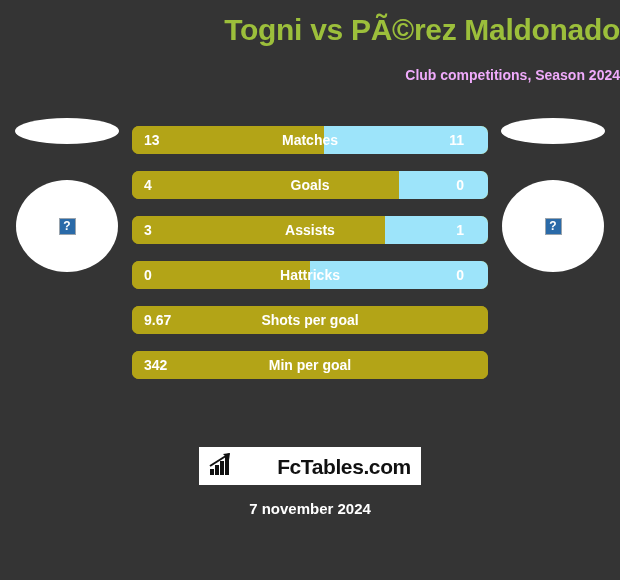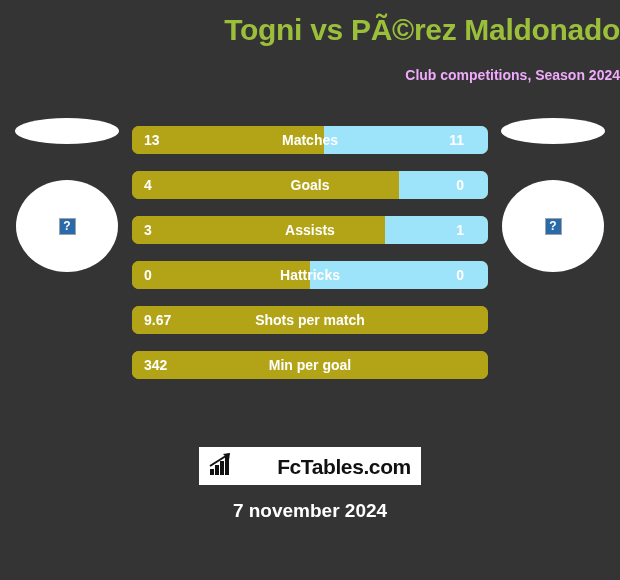--- a/index.html
+++ b/index.html
@@ -144,21 +144,21 @@
     letter-spacing: -0.4px;
     line-height: 1;
     margin-left: 36px;
   }
   .footer-date {
     position: absolute;
     left: 0; right: 0;
     top: 500px;
     text-align: center;
     color: #ffffff;
-    font-size: 19px;
+    font-size: 15px;
     font-weight: bold;
   }
 </style>
 </head>
 <body>
 
 <div class="header">
   <div class="page-title">Togni vs PÃ©rez Maldonado</div>
   <div class="page-subtitle">Club competitions, Season 2024</div>
 </div>
@@ -202,21 +202,21 @@
     <div class="stat-row">
       <div class="stat-fill-home" style="width: 50%;"></div>
       <div class="stat-fill-away" style="width: 50%;"></div>
       <span class="stat-home-value">0</span>
       <span class="stat-label">Hattricks</span>
       <span class="stat-away-value">0</span>
     </div>
     <div class="stat-row">
       <div class="stat-fill-home" style="width: 100%;"></div>
       <span class="stat-home-value">9.67</span>
-      <span class="stat-label">Shots per match</span>
+      <span class="stat-label">Shots per goal</span>
     </div>
     <div class="stat-row">
       <div class="stat-fill-home" style="width: 100%;"></div>
       <span class="stat-home-value">342</span>
       <span class="stat-label">Min per goal</span>
     </div>
   </div>
 
 <div class="logo">
   <span class="logo-icon">

